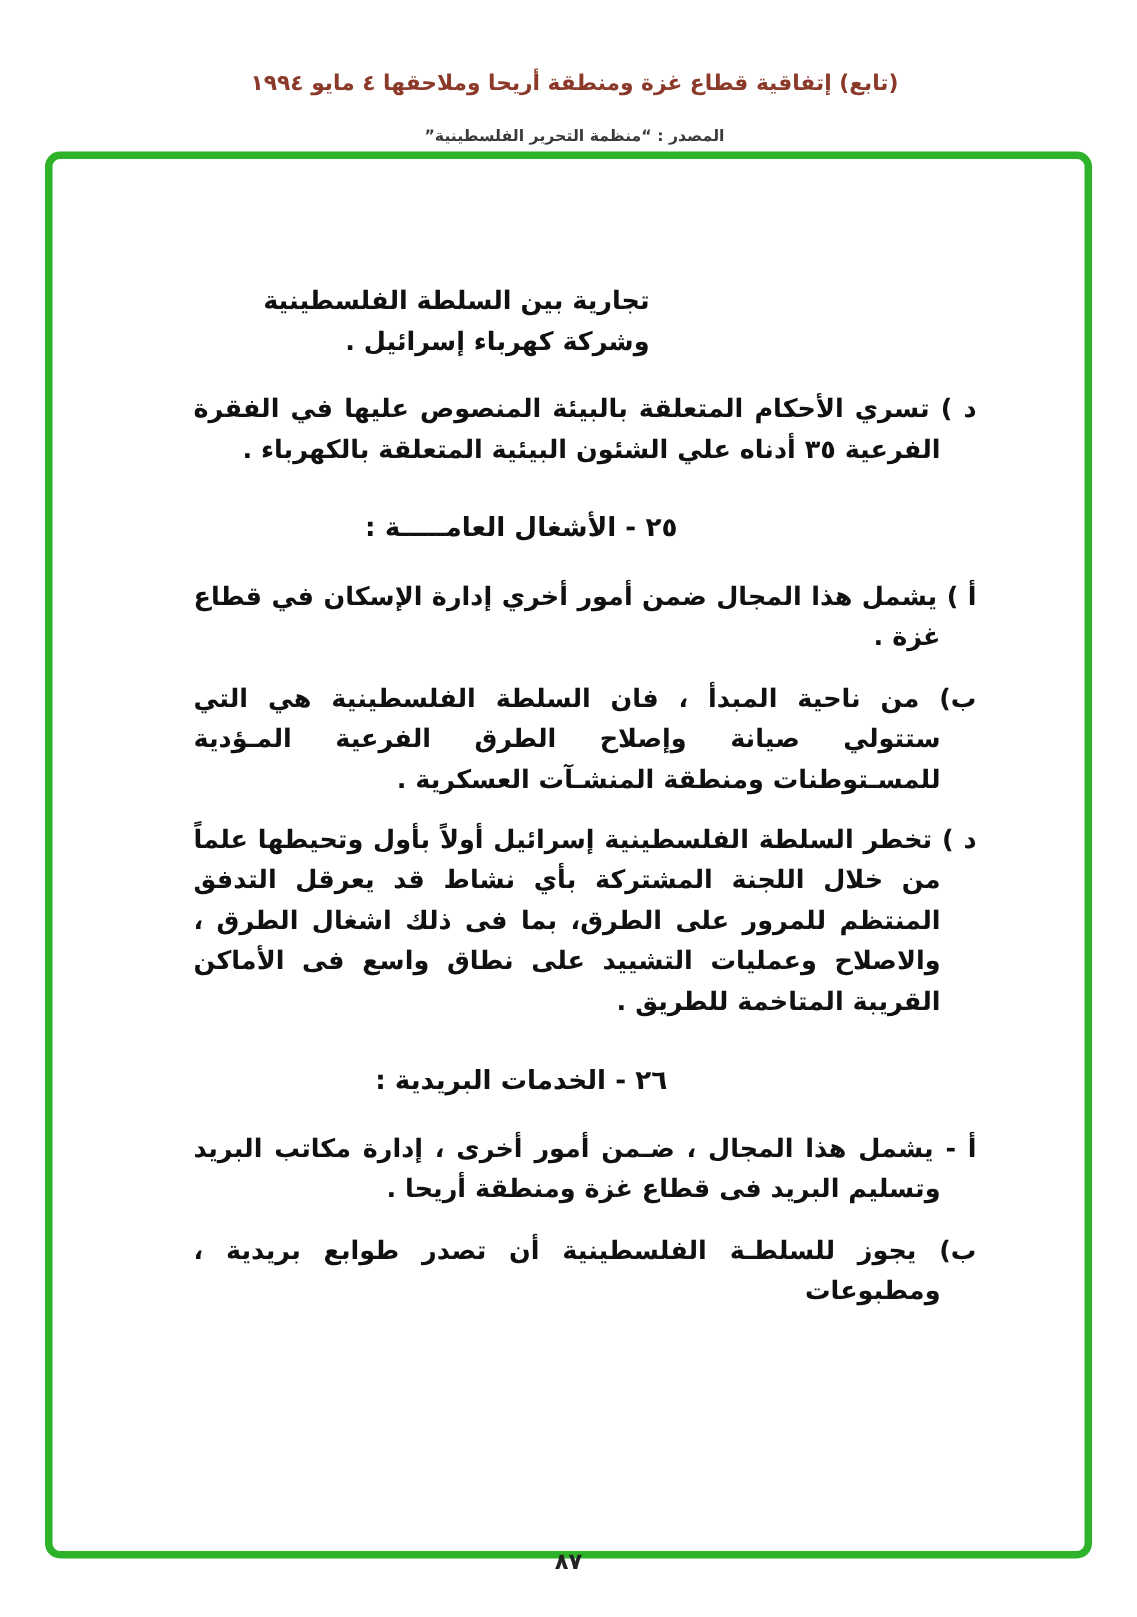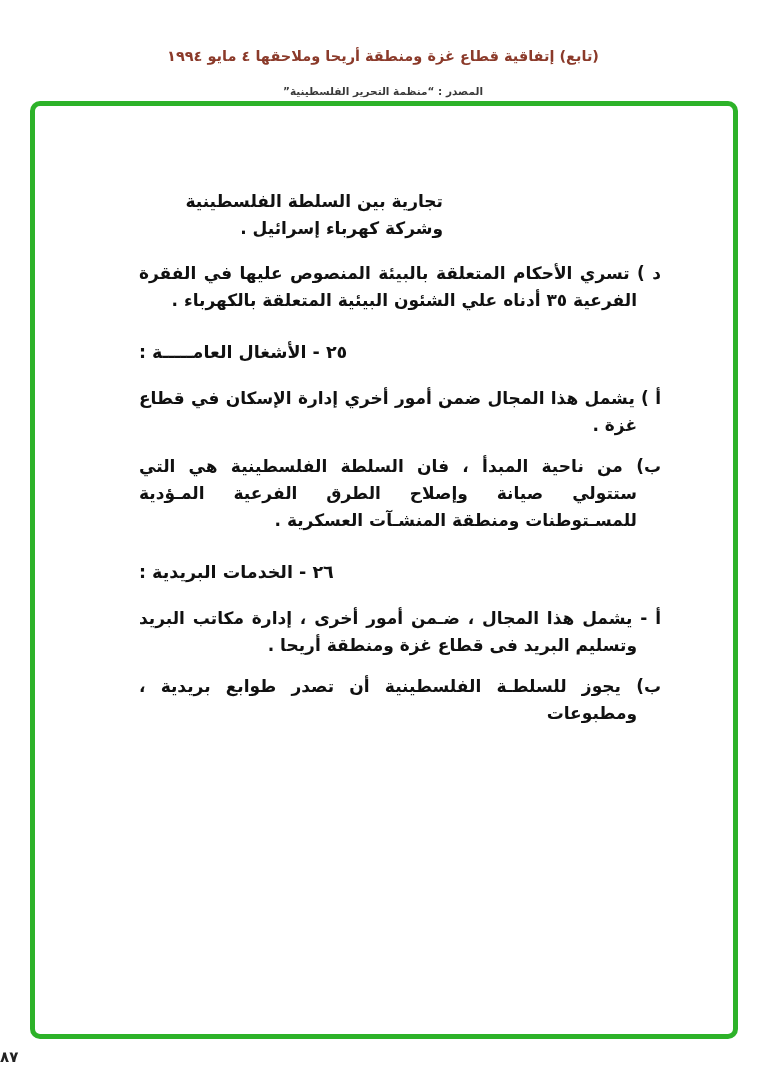--- a/index.html
+++ b/index.html
@@ -39,21 +39,20 @@
   
   .green-box {
     position: absolute;
     left: 30px;
     top: 101px;
     width: 688px;
     height: 928px;
     border: 5px solid #a21caf;
     border-radius: 10px;
     background: #ffffff;
-    padding-left: 10px;
   }
   .content {
     direction: rtl;
     padding: 82px 72px 0 94px;
     color: #111111;
     font-size: 17px;
     font-weight: bold;
     line-height: 1.58;
     text-align: justify;
   }
@@ -67,29 +66,29 @@
     text-indent: 0;
     margin-bottom: 18px;
     text-align: right;
   }
   .heading {
     font-size: 17.5px;
     font-weight: bold;
     margin: 26px 85px 18px 0;
     padding: 0;
     text-indent: 0;
-    text-align: left;
+    text-align: center;
   }
   
   .page-footer {
     position: absolute;
     left: 0;
-    bottom: 12px;
+    bottom: 28px;
     width: 100%;
-    text-align: left;
+    text-align: center;
   }
   .page-number {
     font-size: 15px;
     font-weight: bold;
     color: #222222;
   }
 </style>
 </head>
 <body>
 
@@ -107,20 +106,21 @@
 
       <p class="para">د ) تسري الأحكام المتعلقة بالبيئة المنصوص عليها في الفقرة الفرعية ٣٥ أدناه علي الشئون البيئية المتعلقة بالكهرباء .</p>
 
       <h2 class="heading">٢٥ - الأشغال العامـــــة :</h2>
 
       <p class="para">أ ) يشمل هذا المجال ضمن أمور أخري إدارة الإسكان في قطاع غزة .</p>
 
       <p class="para">ب) من ناحية المبدأ ،  فان السلطة الفلسطينية هي التي ستتولي صيانة وإصلاح الطرق الفرعية المـؤدية للمسـتوطنات ومنطقة المنشـآت العسكرية .</p>
 
 
+      <p class="para">د ) تخطر السلطة الفلسطينية إسرائيل أولاً بأول وتحيطها علماً من خلال اللجنة المشتركة بأي نشاط قد يعرقل التدفق المنتظم للمرور على الطرق، بما فى ذلك اشغال الطرق ،  والاصلاح وعمليات التشييد على نطاق واسع فى الأماكن القريبة المتاخمة للطريق .</p>
 
       <h2 class="heading">٢٦ - الخدمات البريدية :</h2>
 
       <p class="para">أ - يشمل هذا المجال ، ضـمن أمور أخرى ،  إدارة مكاتب البريد وتسليم البريد فى قطاع غزة ومنطقة أريحا .</p>
 
       <p class="para">ب) يجوز للسلطـة الفلسطينية أن تصدر طوابع بريدية ،  ومطبوعات</p>
 
     </div>
   </div>
 

